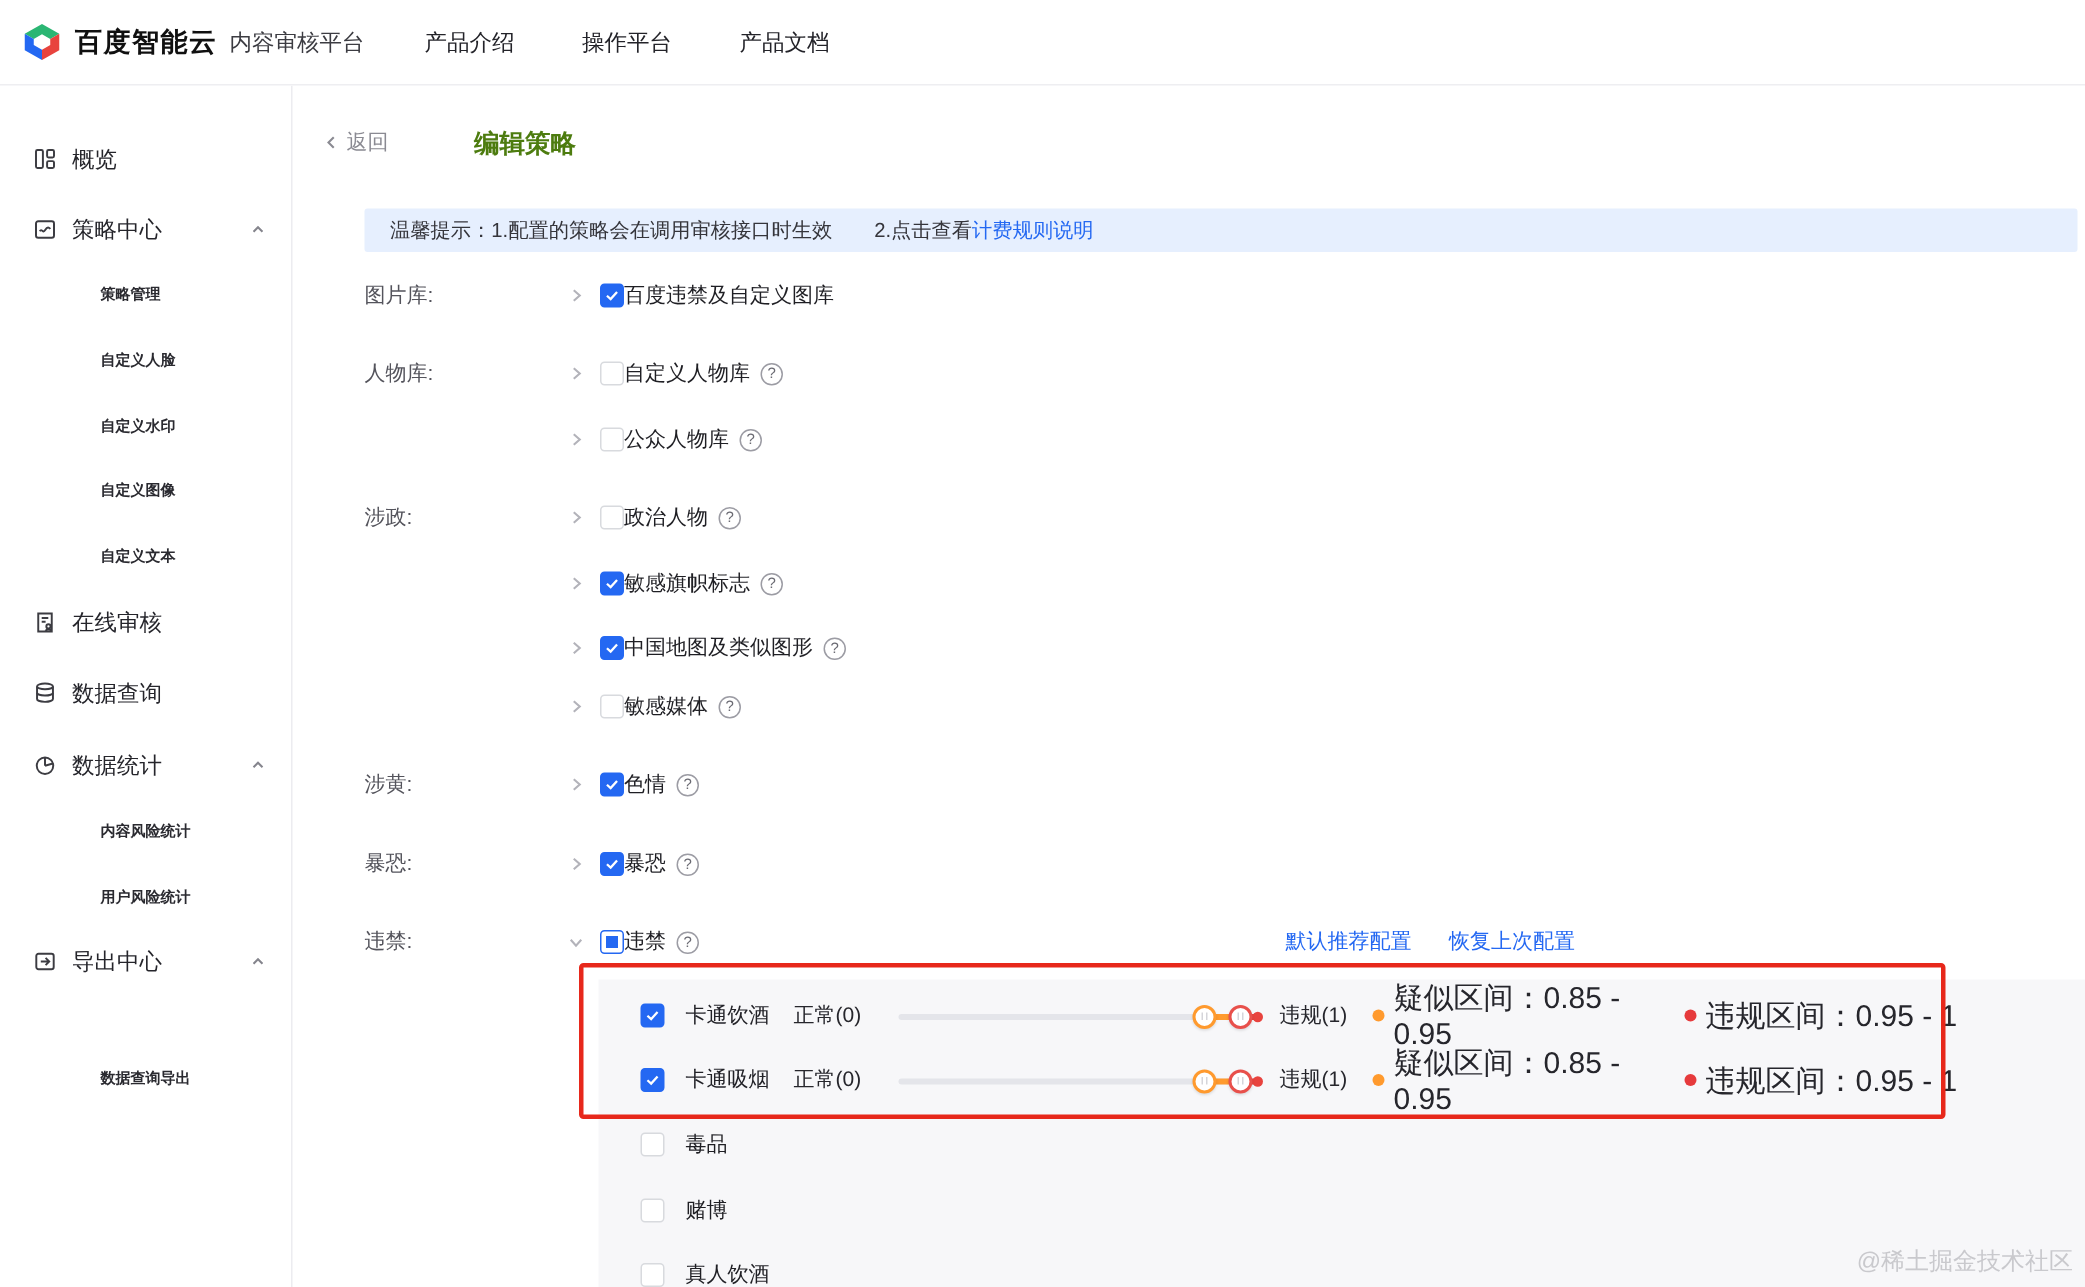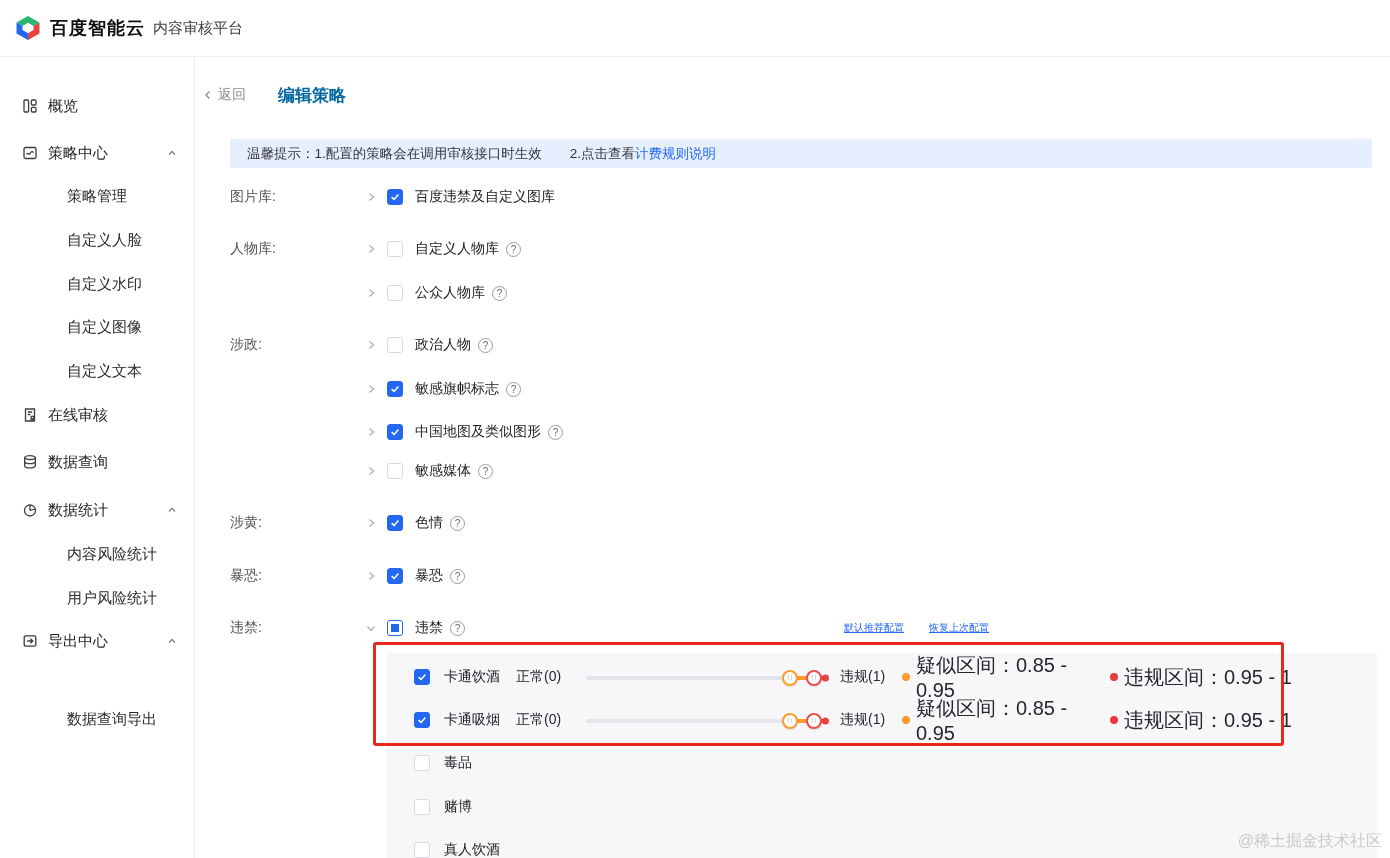--- a/index.html
+++ b/index.html
@@ -17,48 +17,48 @@
   .brand-sub { font-size:15px; color:#3c3c42; margin-left:8px; }
   .top-nav { display:flex; margin-left:40px; }
   .top-nav .nav-item { font-size:15px; color:#232329; margin-right:45px; cursor:pointer; }
   
   .side { position:absolute; top:57px; left:0; bottom:0; width:195px; background:#fff;
           border-right:1px solid #ececf0; z-index:10; }
   .side-item { position:absolute; left:0; right:0; height:26px; display:flex; align-items:center; cursor:pointer; }
   .side-item .s-ico { width:16px; height:16px; margin-left:22px; flex:0 0 auto; }
   .side-item .s-lbl { margin-left:10px; font-size:15px; color:#25252b; }
   .side-sub { position:absolute; left:67px; height:26px; display:flex; align-items:center; cursor:pointer; }
-  .side-sub .s-lbl { font-size:15px; color:#2a2a30; }
+  .side-sub .s-lbl { font-size:10px; color:#2a2a30;font-weight:bold; }
   .caret { position:absolute; right:16px; width:12px; height:12px; }
   
-  .main { position:absolute; top:57px; left:182px; width:1195px; height:801px; background:#fff; overflow:hidden; }
+  .main { position:absolute; top:57px; left:195px; width:1195px; height:801px; background:#fff; overflow:hidden; }
   .back-row { position:absolute; top:25px; left:20px; height:26px; display:flex; align-items:center; }
   .back-link { display:flex; align-items:center; cursor:pointer; }
   .back-link .b-lbl { font-size:14px; color:#8a8a92; margin-left:4px; }
-  .pg-title { font-size:17px; font-weight:700; color:#0369a1; margin-left:32px; }
+  .pg-title { font-size:17px; font-weight:700; color:#4d7c0f; margin-left:57px; }
   .notice { position:absolute; top:82px; left:48px; right:5px; height:29px; background:#e6effe; border-radius:2px;
             display:flex; align-items:center; padding-left:17px; font-size:13.5px; color:#35353b; }
   .notice .n2 { margin-left:28px; }
   .notice .n-link { color:#2468f2; cursor:pointer; }
   
   .frow { position:absolute; height:26px; display:flex; align-items:center; }
   .sec-lbl { position:absolute; left:48px; font-size:14px; color:#54545c; height:26px; display:flex; align-items:center; }
   .chev { width:12px; height:12px; cursor:pointer; flex:0 0 auto; }
   .cb { width:16px; height:16px; border-radius:3px; background:#fff; border:1px solid #d8dade;
         display:flex; align-items:center; justify-content:center; cursor:pointer; flex:0 0 auto; }
   .cb svg, .cb i { display:none; }
   .cb.checked { background:#2468f2; border-color:#2468f2; }
   .cb.checked svg { display:block; }
   .cb.indeterminate { border-color:#2468f2; }
   .cb.indeterminate i { display:block; width:8px; height:8px; background:#2468f2; }
-  .row-lbl { font-size:14px; color:#1f1f24; margin-left:12px; }
+  .row-lbl { font-size:14px; color:#1f1f24; }
   .help { width:15px; height:15px; border:1px solid #9c9ca4; border-radius:50%; margin-left:7px;
           display:flex; align-items:center; justify-content:center; font-size:10px; color:#6b6b73; cursor:pointer; }
   .cfg-links { position:absolute; top:558px; left:662px; height:26px; display:flex; align-items:center; }
-  .cfg-link { font-size:10px; color:#2468f2; text-decoration:underline; cursor:pointer; margin-right:25px; }
+  .cfg-link { font-size:14px; color:#2468f2; cursor:pointer; margin-right:25px; }
   
   .gray-panel { position:absolute; left:204px; right:0; top:596px; bottom:0; background:#f7f7f9; }
   
   .slider-row { position:absolute; height:26px; display:flex; align-items:center; z-index:3; }
   .sr-lbl { font-size:14px; color:#222228; margin-left:14px; width:72px; }
   .sr-min { font-size:14px; color:#26262c; width:70px; }
   .slider { position:relative; width:240px; height:4px; background:#e4e5ea; border-radius:2px; margin-top:1px; cursor:pointer; }
   .seg { position:absolute; top:0; bottom:0; }
   .seg-suspect { background:#ff9a2e; }
   .seg-violation { background:#e8433e; border-radius:0 2px 2px 0; }
@@ -83,20 +83,25 @@
 <body>
 
 <div class="hdr">
   <svg class="logo" viewBox="0 0 28 28">
     <path d="M14 2 L25.5 8.5 L19.5 12 L14 8.8 L8.5 12 L2.5 8.5 Z" fill="#2bb673"></path>
     <path d="M2.5 8.5 L8.5 12 L8.5 16 L14 19.2 L14 26 L2.5 19.5 Z" fill="#2468f2"></path>
     <path d="M25.5 8.5 L19.5 12 L19.5 16 L14 19.2 L14 26 L25.5 19.5 Z" fill="#e8433e"></path>
   </svg>
   <span class="brand">百度智能云</span>
   <span class="brand-sub">内容审核平台</span>
+  <div class="top-nav">
+    <span class="nav-item">产品介绍</span>
+    <span class="nav-item">操作平台</span>
+    <span class="nav-item">产品文档</span>
+  </div>
 </div>
 
 <div class="side">
   <div class="side-item" style="top:36px">
     <svg class="s-ico" viewBox="0 0 16 16" fill="none" stroke="#3c3c42" stroke-width="1.3">
       <rect x="2" y="2" width="4.6" height="12" rx="1"></rect>
         <rect x="9.4" y="2" width="4.6" height="5" rx="1"></rect>
         <rect x="9.4" y="9.4" width="4.6" height="4.6" rx="1"></rect>
     </svg>
     <span class="s-lbl">概览</span>

